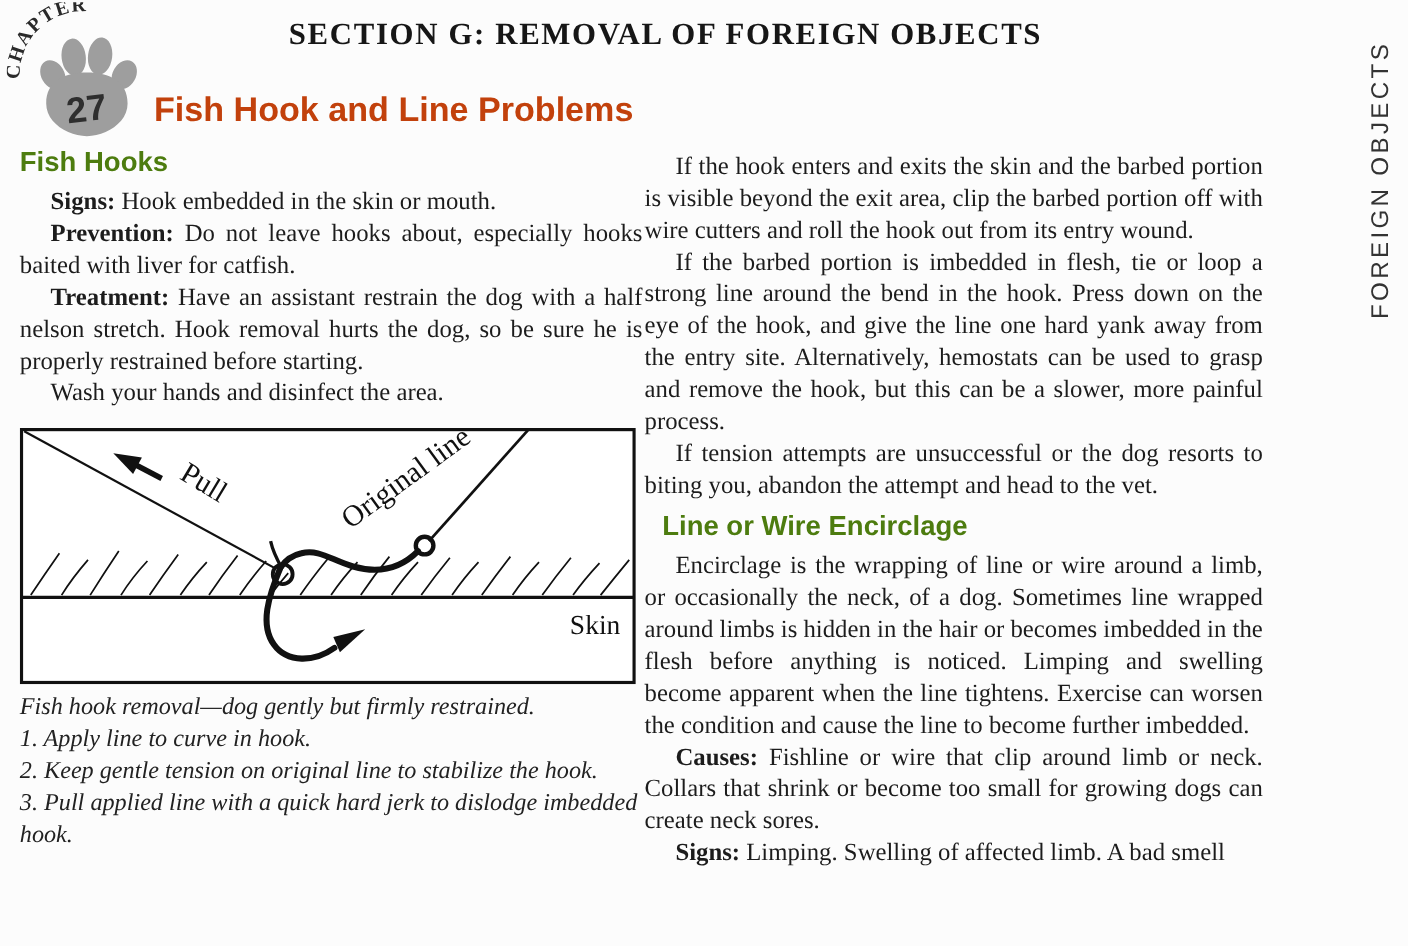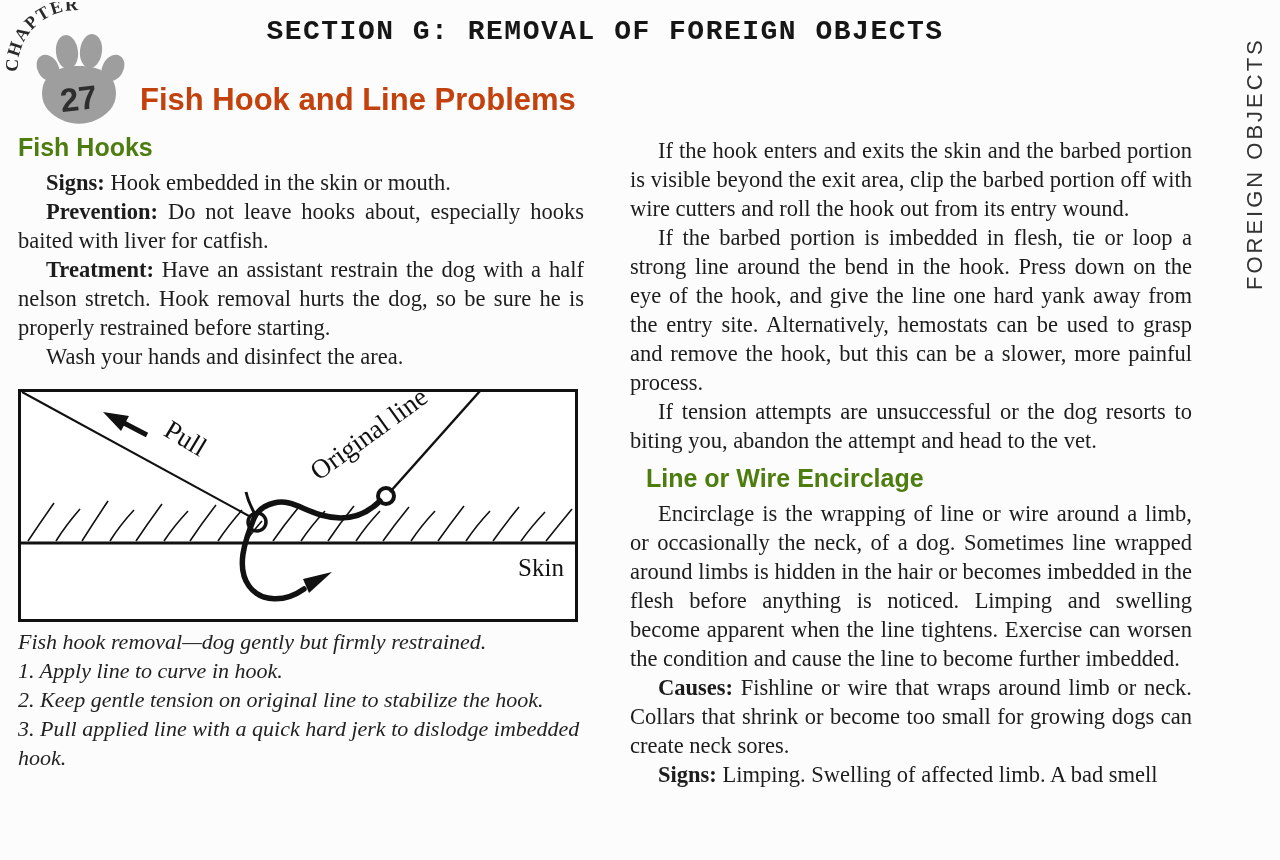--- a/index.html
+++ b/index.html
@@ -12,21 +12,21 @@
     position:relative;
   }
   .page { position:absolute; inset:0; }
 
   
   .chapter-badge { position:absolute; left:6px; top:2px; width:132px; height:132px; }
 
   
   .section-title {
     position:absolute; left:150px; top:16px; width:910px;
-    font-family:Liberation Mono, monospace;
+    font-family:Liberation Serif, serif;
     font-size:28px; font-weight:800; letter-spacing:1.5px;
     color:#161616; text-align:center; white-space:nowrap;
   }
 
   
   .page-title {
     position:absolute; left:140px; top:82px;
     font-family:"Liberation Sans", sans-serif;
     font-size:31px; font-weight:bold; color:#c2410c; white-space:nowrap;
   }
@@ -35,21 +35,21 @@
   .side-tab {
     position:absolute; right:12px; top:40px; height:250px;
     writing-mode:vertical-rl; transform:rotate(180deg);
     font-family:"Liberation Sans", sans-serif;
     font-size:22px; letter-spacing:3px; color:#333;
     white-space:nowrap;
   }
 
   
   .col-left  { position:absolute; left:18px;  top:132px; width:566px; }
-  .col-right { position:absolute; left:630px; top:130px; width:562px; padding-top:6px; }
+  .col-right { position:absolute; left:586px; top:130px; width:562px; padding-top:6px; }
 
   .sub-heading {
     font-family:"Liberation Sans", sans-serif;
     font-size:25px; font-weight:bold; color:#4d7c0f; line-height:30px;
     margin-bottom:6px;
   }
   .col-right .sub-heading { margin-top:8px;margin-left:16px; }
 
   .body-p {
     font-size:22.5px; line-height:29px; text-align:justify;
@@ -165,17 +165,17 @@
   </div>
 
   <div class="col-right">
     <p class="body-p"><span>If the hook enters and exits the skin and the barbed portion is visible beyond the exit area, clip the barbed portion off with wire cutters and roll the hook out from its entry wound.</span></p>
     <p class="body-p"><span>If the barbed portion is imbedded in flesh, tie or loop a strong line around the bend in the hook. Press down on the eye of the hook, and give the line one hard yank away from the entry site. Alternatively, hemostats can be used to grasp and remove the hook, but this can be a slower, more painful process.</span></p>
     <p class="body-p"><span>If tension attempts are unsuccessful or the dog resorts to biting you, abandon the attempt and head to the vet.</span></p>
 
     <div class="sub-heading">Line or Wire Encirclage</div>
 
     <p class="body-p"><span>Encirclage is the wrapping of line or wire around a limb, or occasionally the neck, of a dog. Sometimes line wrapped around limbs is hidden in the hair or becomes imbedded in the flesh before anything is noticed. Limping and swelling become apparent when the line tightens. Exercise can worsen the condition and cause the line to become further imbedded.</span></p>
-    <p class="body-p"><b>Causes:</b><span> Fishline or wire that wraps around limb or neck. Collars that shrink or become too small for growing dogs can create neck sores.</span></p>
+    <p class="body-p"><b>Causes:</b><span> Fishline or wire that clip around limb or neck. Collars that shrink or become too small for growing dogs can create neck sores.</span></p>
     <p class="body-p"><b>Signs:</b><span> Limping. Swelling of affected limb. A bad smell</span></p>
   </div>
 
 </div>
 
 </body></html>

